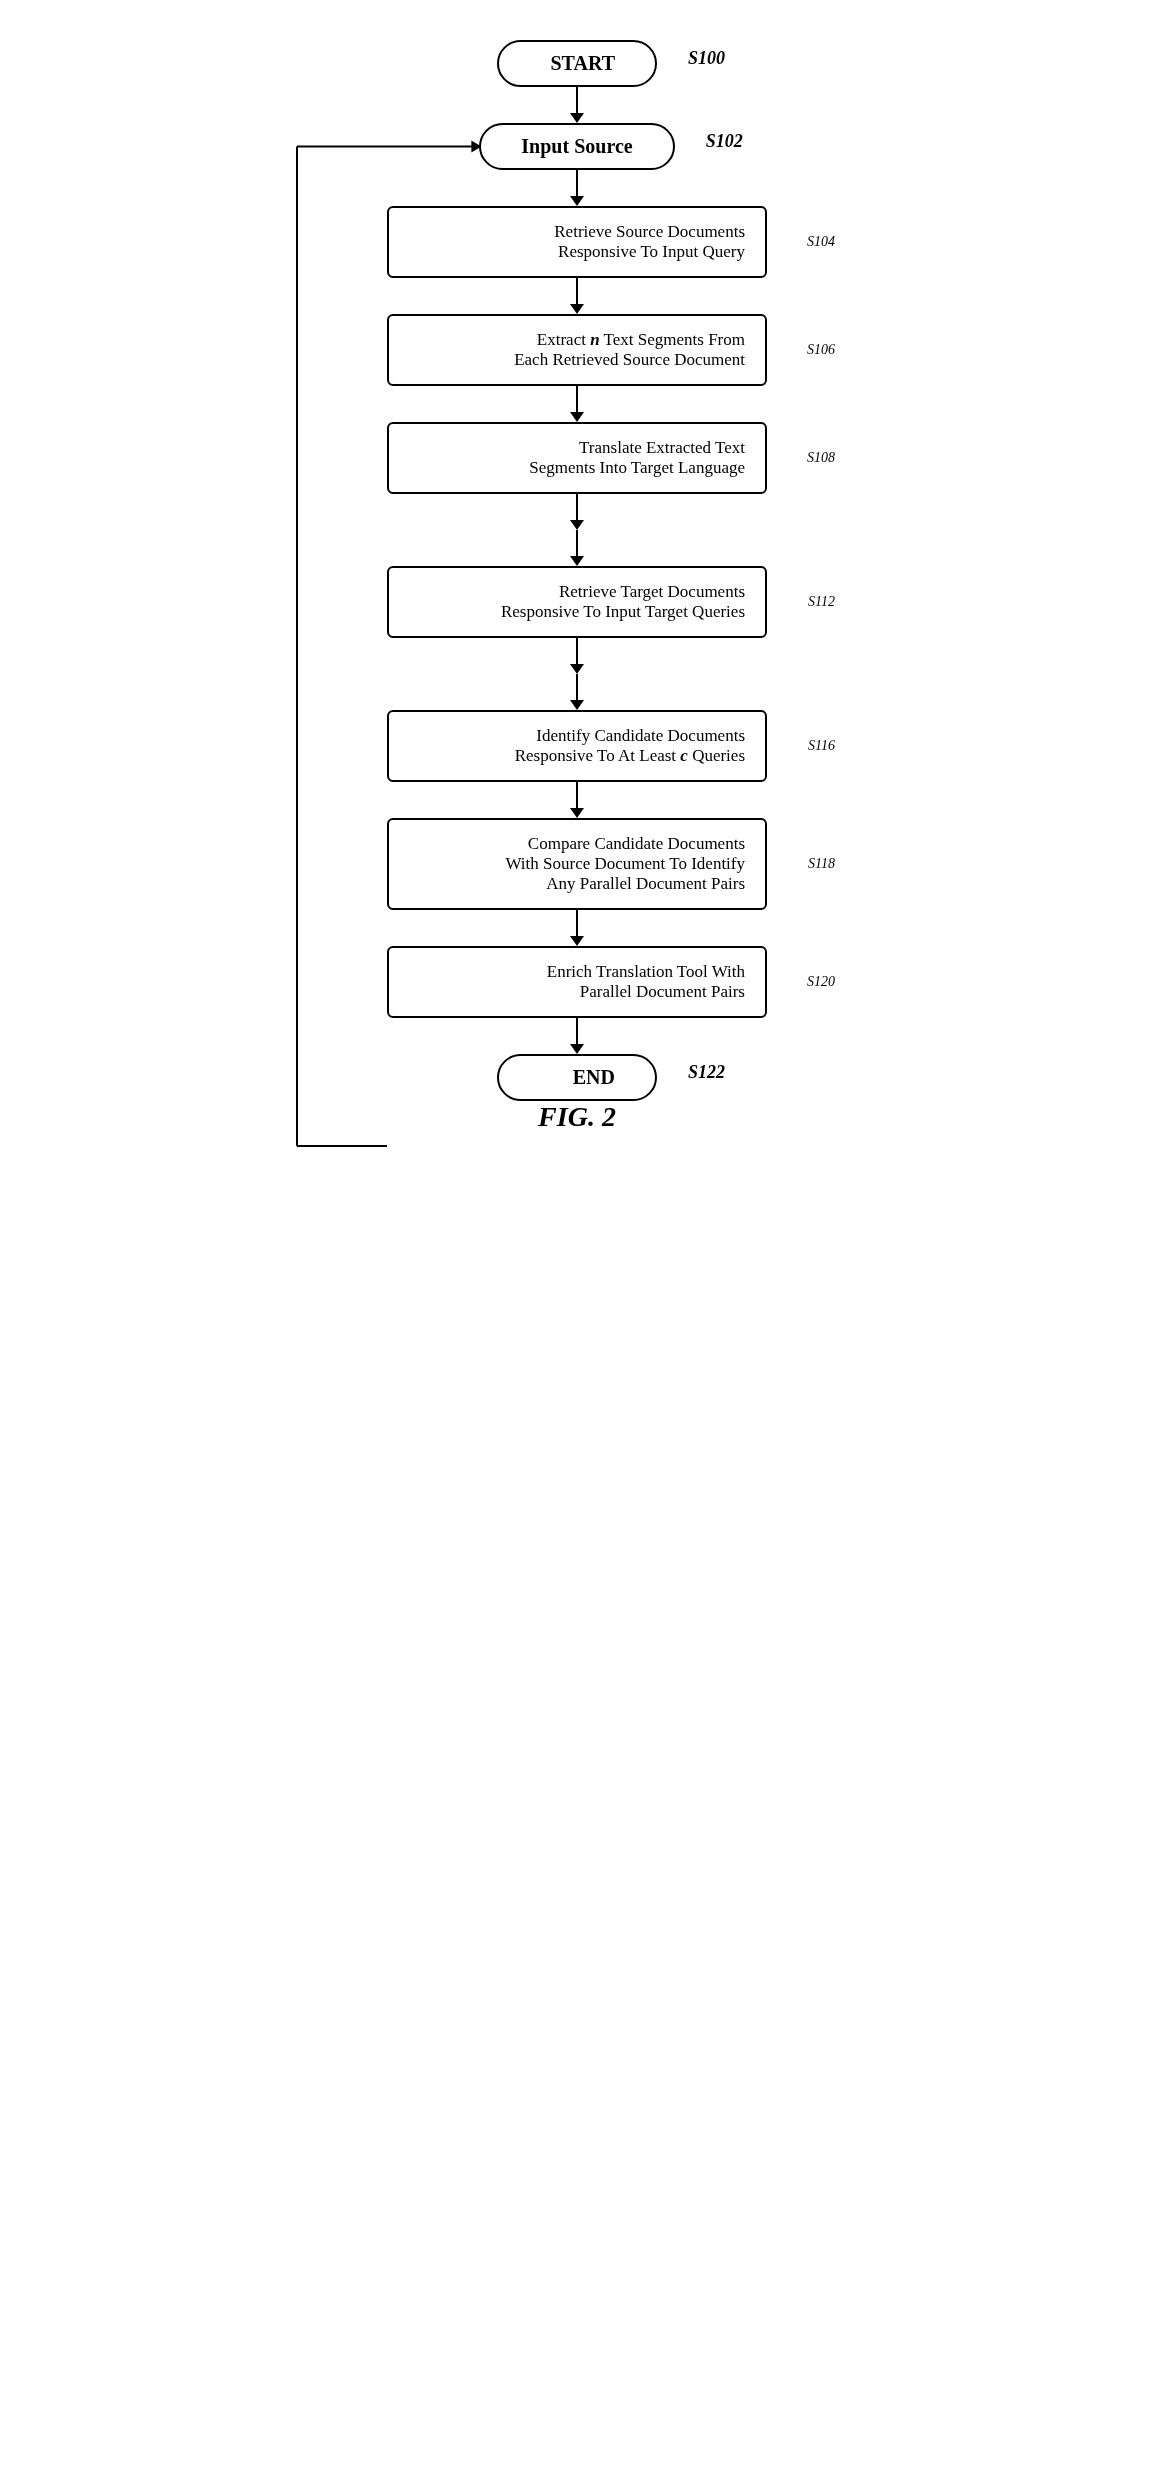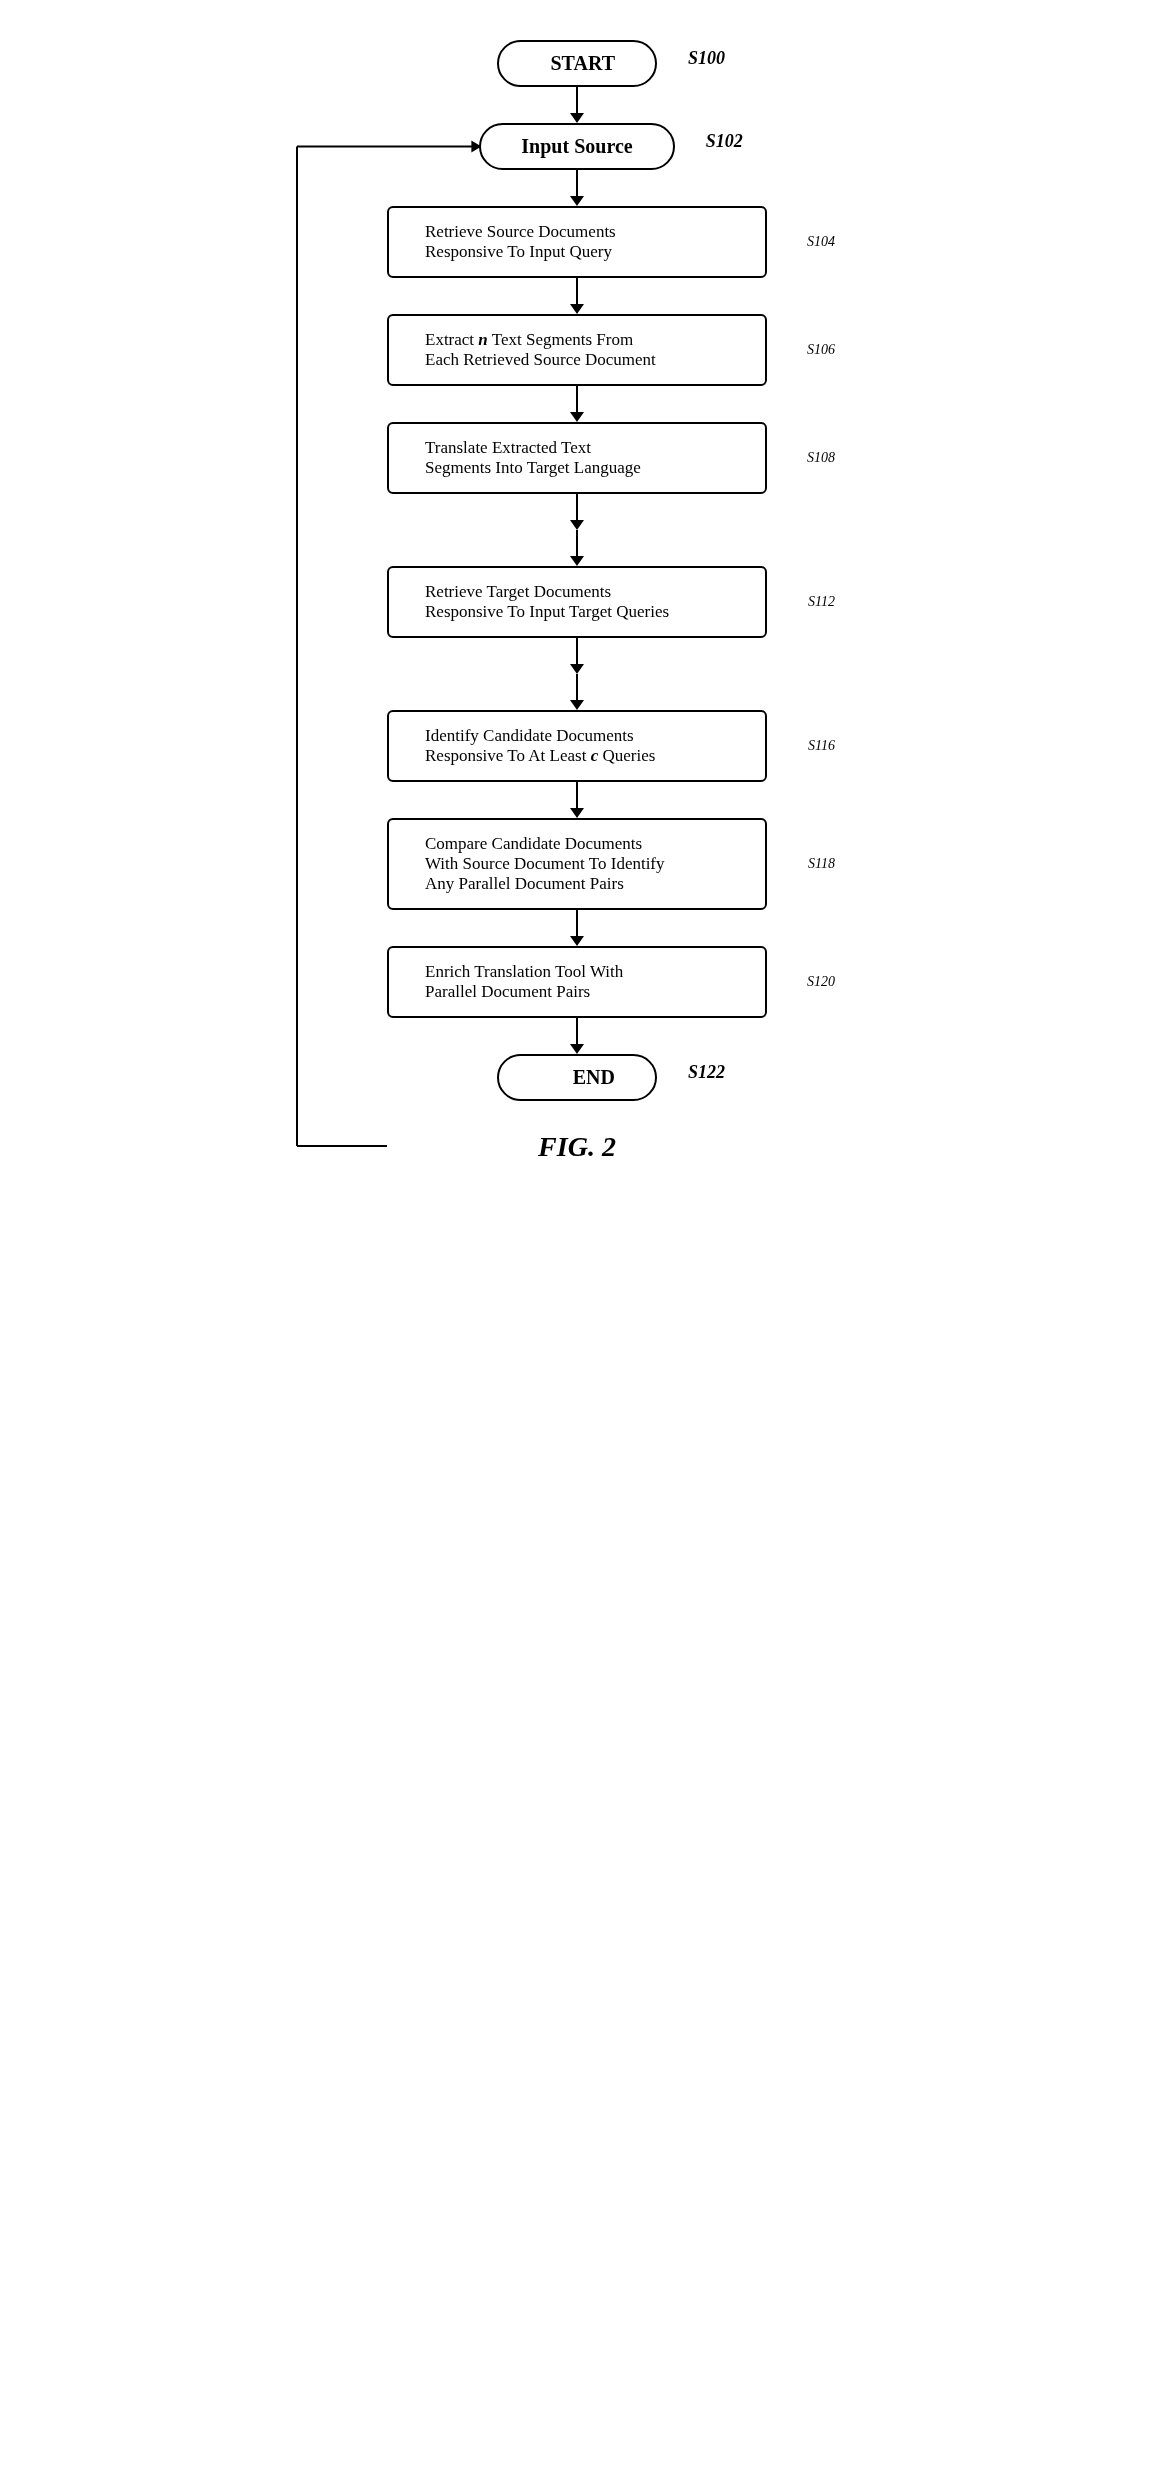--- a/index.html
+++ b/index.html
@@ -29,22 +29,22 @@
       font-weight: bold;
       background: #fff;
       min-width: 160px;
       position: relative;
     }
 
     
     .process-box {
       border: 2px solid #000;
       border-radius: 6px;
-      padding: 14px 36px;
-      text-align: left;
+      padding: 14px 20px;
+      text-align: right;
       font-size: 17px;
       background: #fff;
       width: 380px;
       position: relative;
     }
 
     
     .step-label {
       position: absolute;
       right: -70px;
@@ -83,21 +83,20 @@
       border-left: 7px solid transparent;
       border-right: 7px solid transparent;
       border-top: 10px solid #000;
     }
 
     
     .fig-label {
       font-size: 28px;
       font-style: italic;
       font-weight: bold;
-      margin-top: 30px;
       text-align: right;
     }
 
     .wrapper {
       position: relative;
       display: flex;
       flex-direction: column;
       align-items: center;
       width: 500px;
     }

